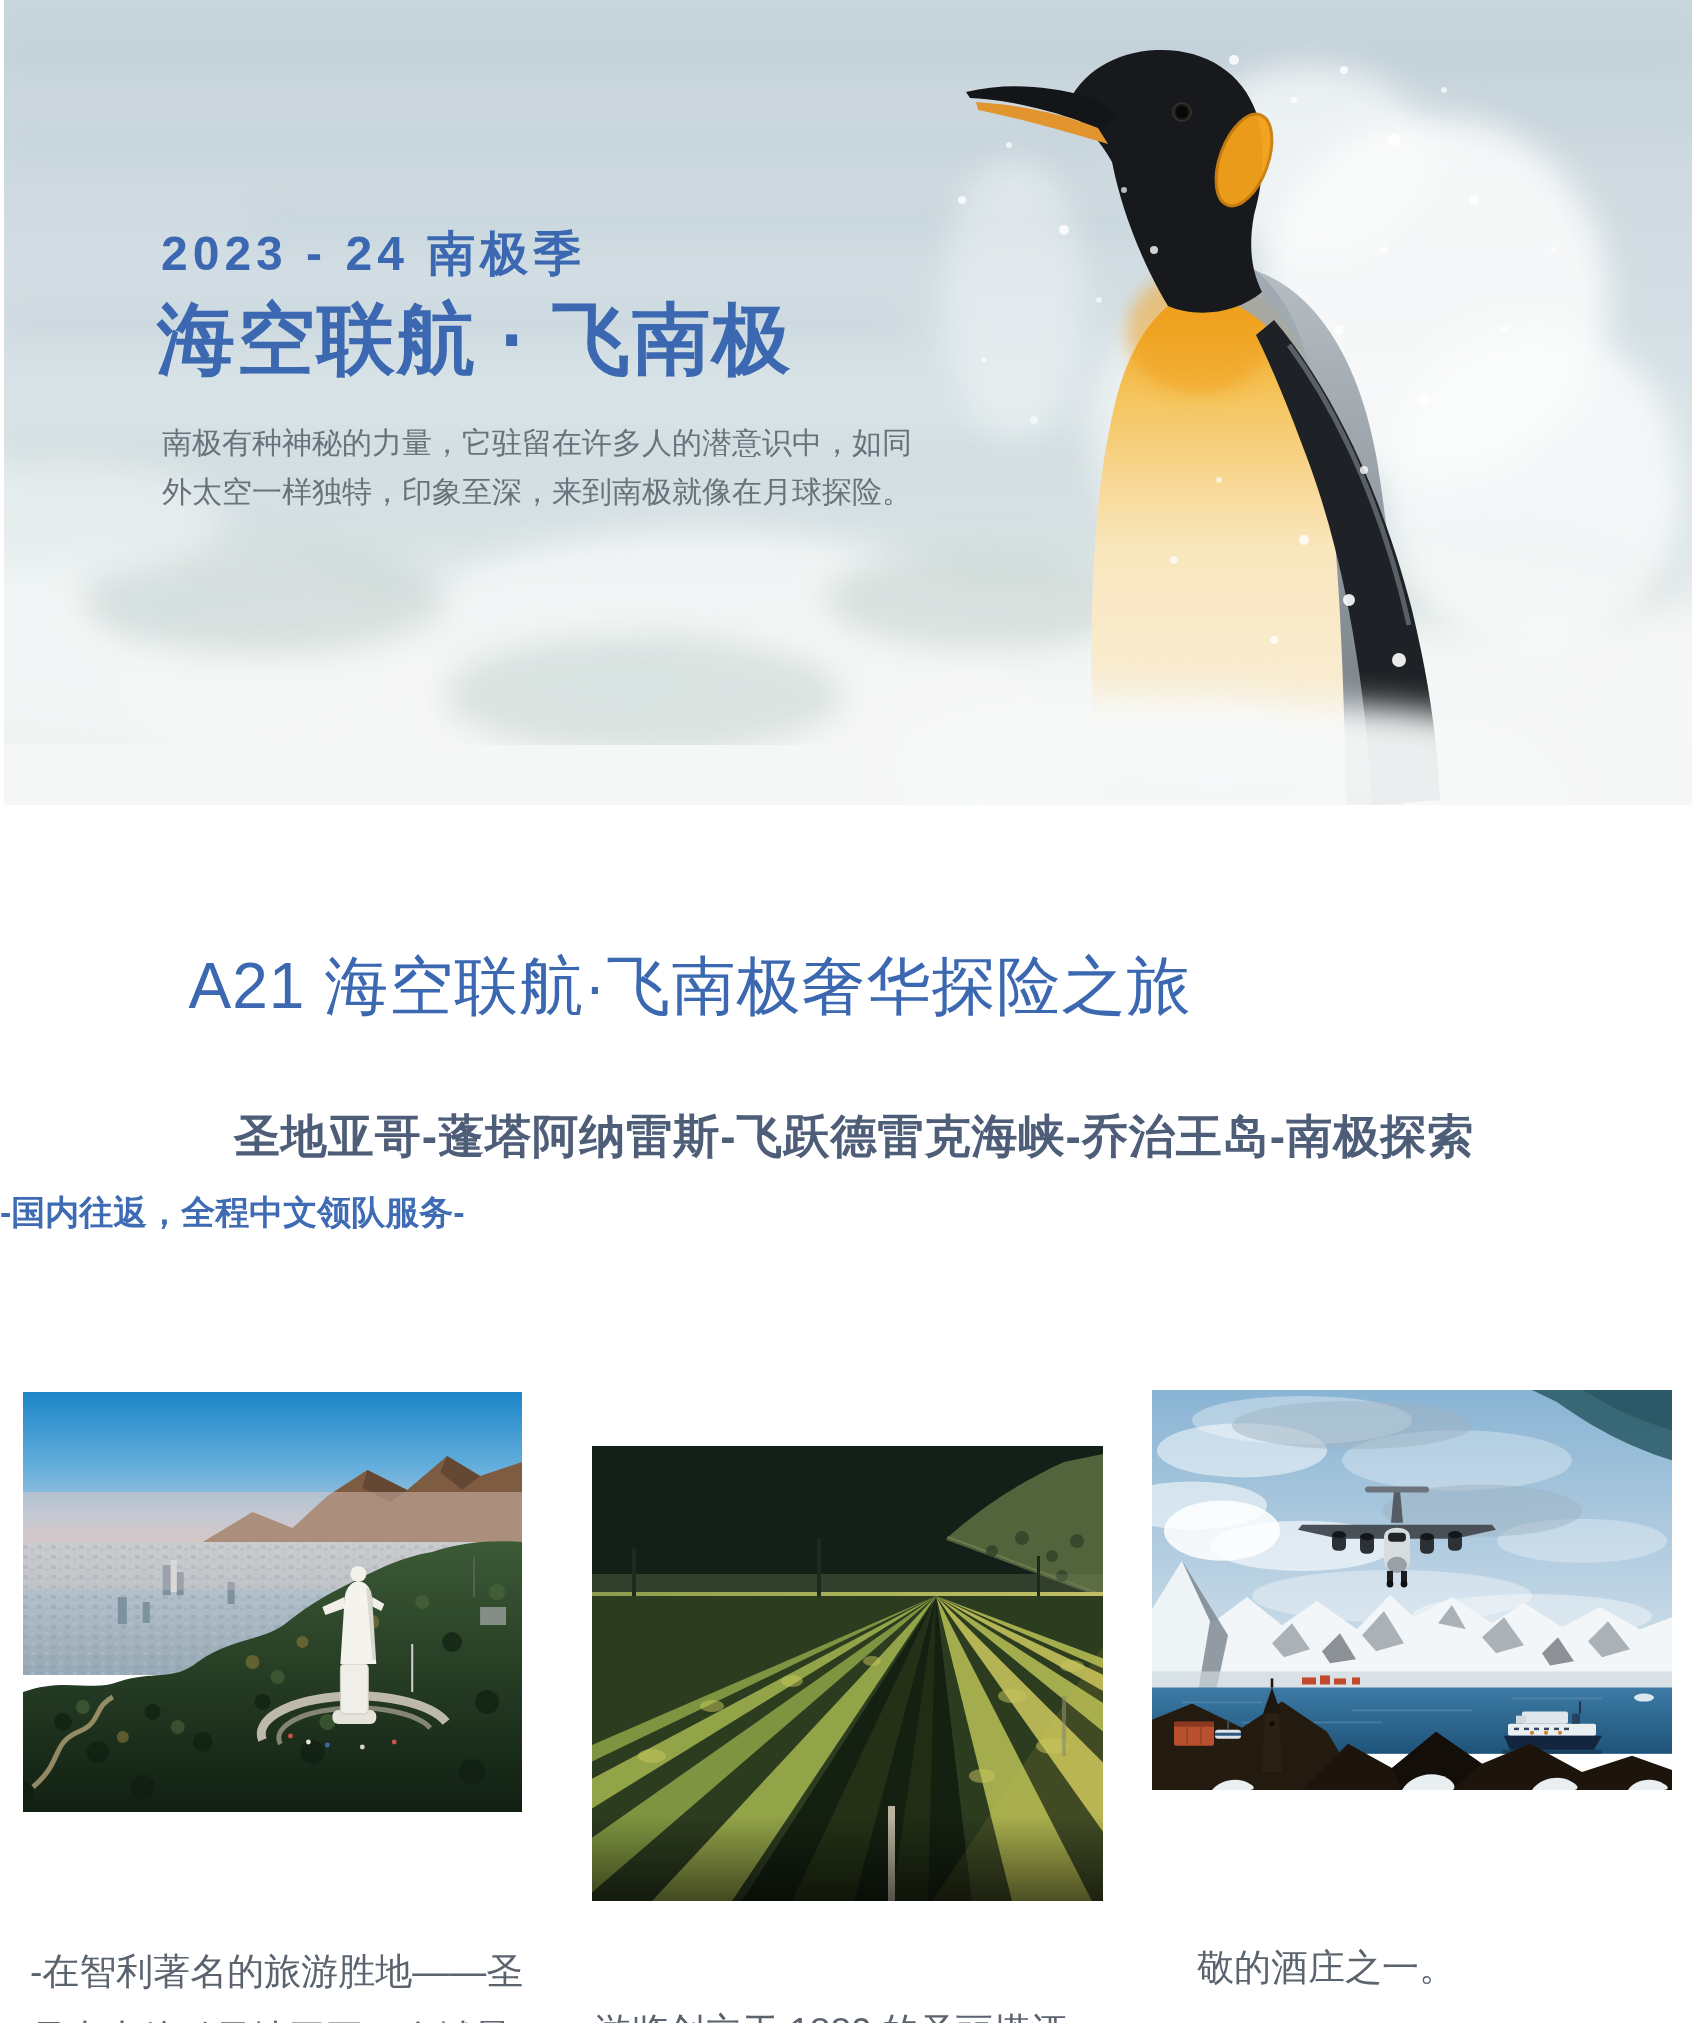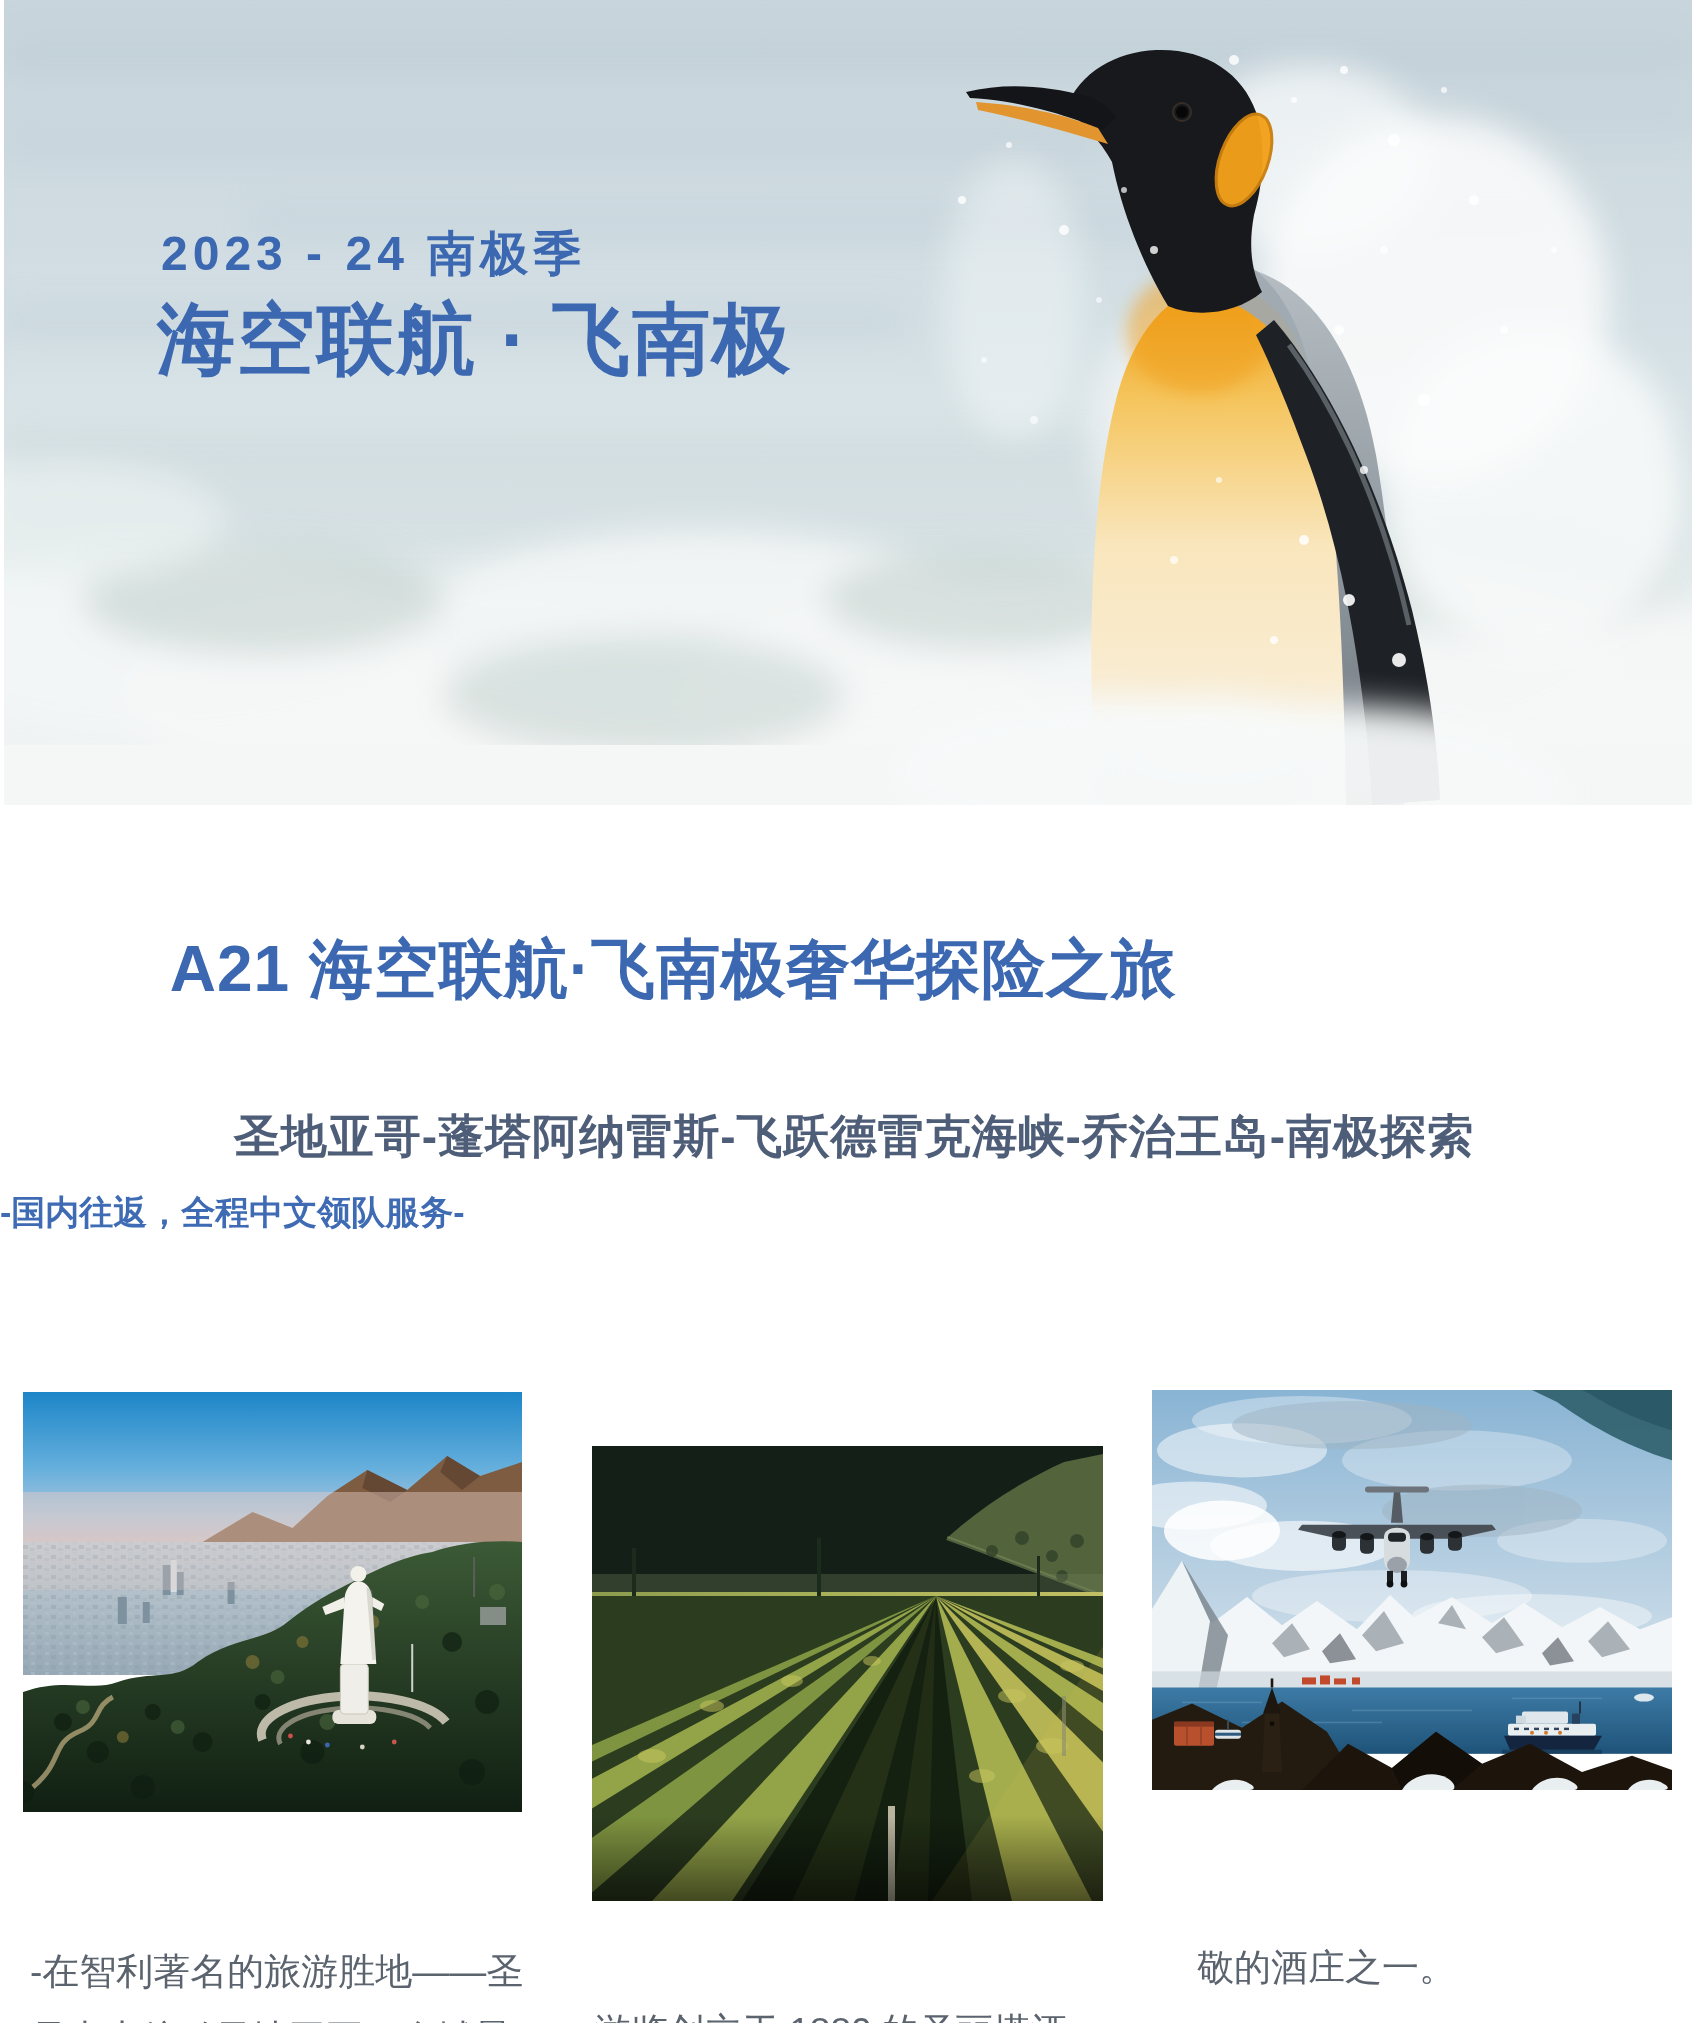--- a/index.html
+++ b/index.html
@@ -12,22 +12,22 @@
   
   .banner{left:4px;top:0;width:1692px;height:805px;overflow:hidden;}
   .banner svg{display:block;width:100%;height:100%;}
   .banner-season{left:157px;top:222px;font-size:48px;font-weight:700;
     letter-spacing:5px;color:#3b68b0;}
   .banner-title{left:153px;top:288px;font-size:78px;font-weight:900;
     letter-spacing:2px;color:#3b68b0;margin:0;}
   .banner-desc{left:158px;top:418px;font-size:30px;line-height:49px;
     font-weight:500;color:#68727c;}
   
-  .tour-title{left:0;top:926px;width:1346px;text-align:center;margin:0;
-    font-size:64px;font-weight:700;color:#3b68b0;letter-spacing:1px;}
+  .tour-title{left:0;top:926px;width:1346px;text-align:center;margin:17px;
+    font-size:64px;font-weight:400;color:#3b68b0;letter-spacing:1px;}
   .tour-route{left:0;top:1098px;width:1692px;text-align:center;margin:8px;
     font-size:46px;font-weight:800;color:#4f5e78;letter-spacing:1px;}
   .tour-service{left:0;top:1190px;width:1388px;text-align:left;
     font-size:34px;font-weight:800;color:#3e6bb4;}
   
   figure{margin:0;padding:0;overflow:hidden;}
   figure svg{display:block;width:100%;height:100%;}
   .photo-1{left:23px;top:1392px;width:499px;height:420px;}
   .photo-2{left:592px;top:1446px;width:511px;height:455px;}
   .photo-3{left:1152px;top:1390px;width:520px;height:400px;}
@@ -152,20 +152,24 @@
       <circle cx="1170" cy="560" r="4" opacity="0.7"></circle>
         <circle cx="1215" cy="480" r="3" opacity="0.65"></circle>
       <circle cx="1500" cy="330" r="4" opacity="0.75"></circle>
         <circle cx="1550" cy="250" r="3" opacity="0.65"></circle>
       <circle cx="980" cy="360" r="3" opacity="0.6"></circle>
         <circle cx="1030" cy="420" r="4" opacity="0.6"></circle>
     </g>
   </svg>
   <div class="abs banner-season">2023 - 24  南极季</div>
   <h1 class="abs banner-title">海空联航 · 飞南极</h1>
+  <div class="abs banner-desc">
+    <div>南极有种神秘的力量，它驻留在许多人的潜意识中，如同</div>
+    <div>外太空一样独特，印象至深，来到南极就像在月球探险。</div>
+  </div>
 </header>
 
 <h2 class="abs tour-title">A21  海空联航·飞南极奢华探险之旅</h2>
 <h3 class="abs tour-route">圣地亚哥-蓬塔阿纳雷斯-飞跃德雷克海峡-乔治王岛-南极探索</h3>
 <div class="abs tour-service">-国内往返，全程中文领队服务-</div>
 
 <section>
 
   <figure class="abs photo-1">
     <svg viewBox="0 0 500 420" preserveAspectRatio="none">

